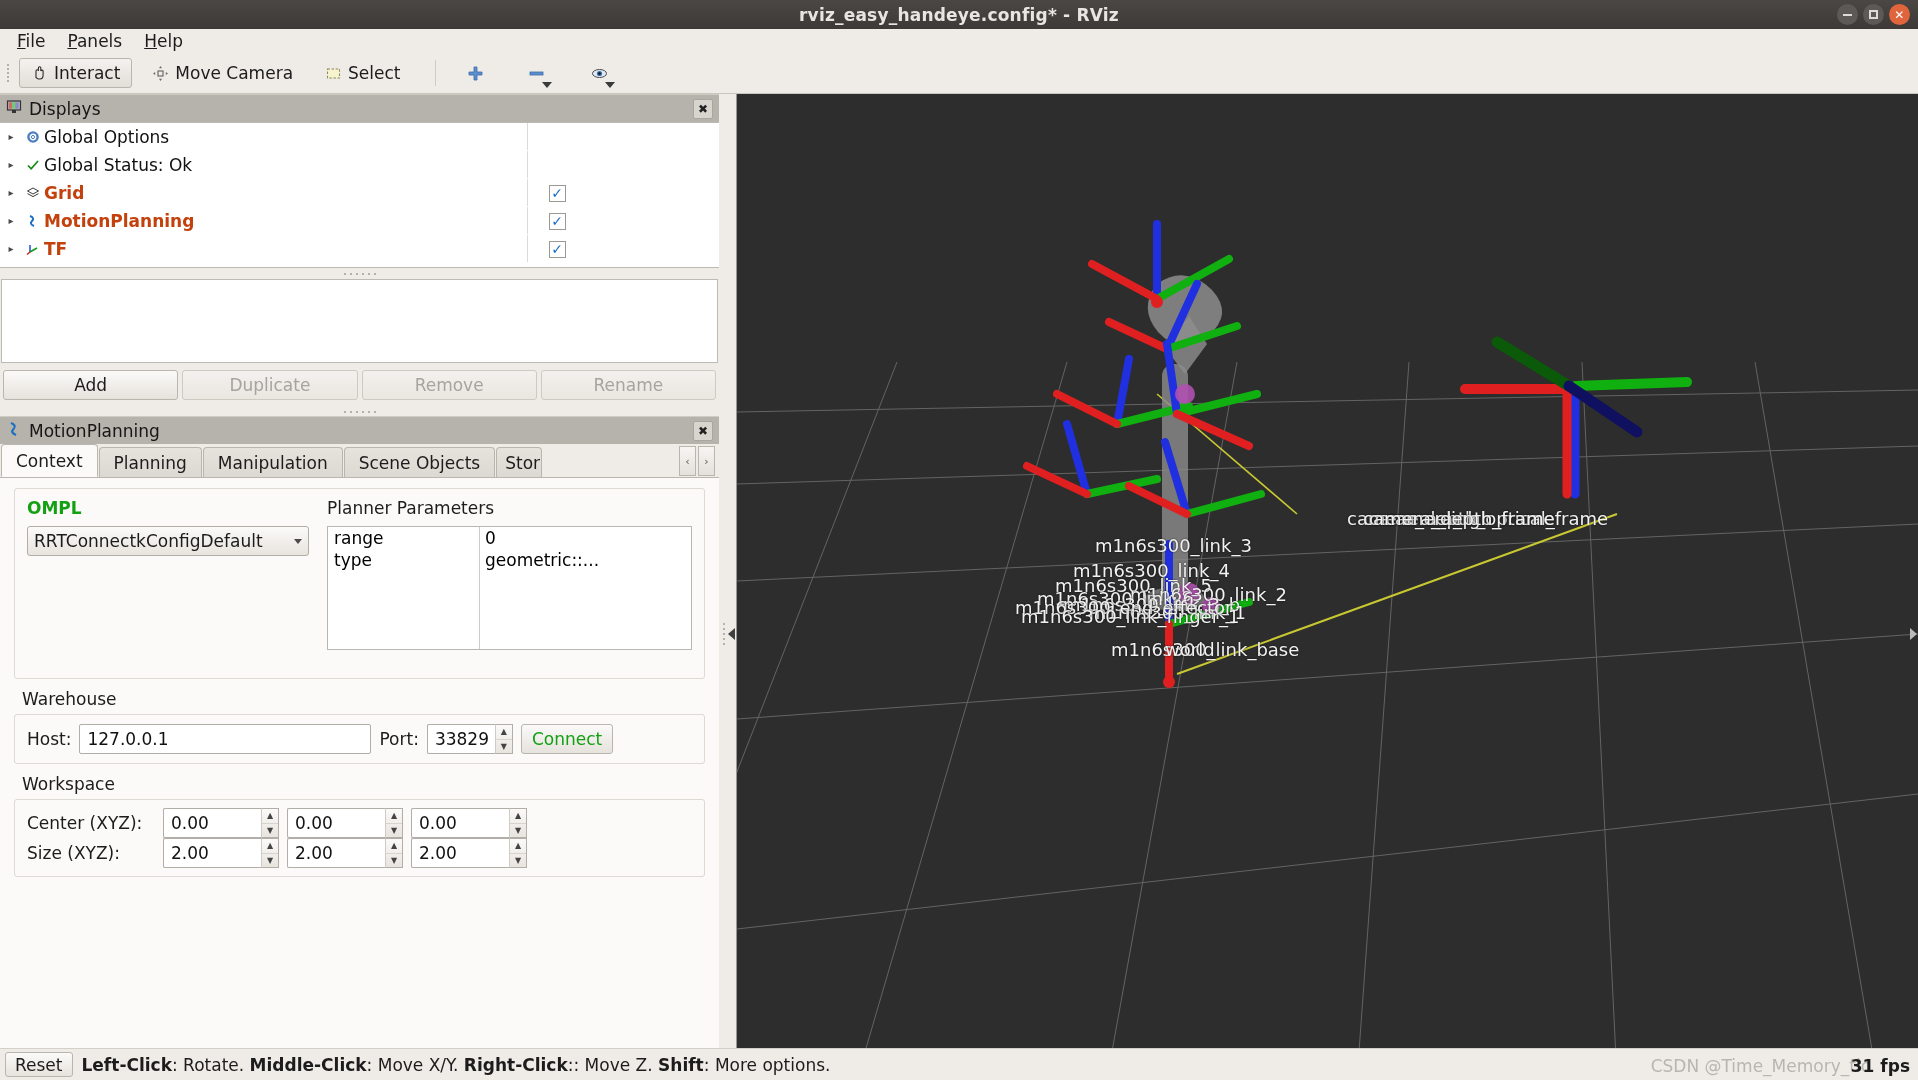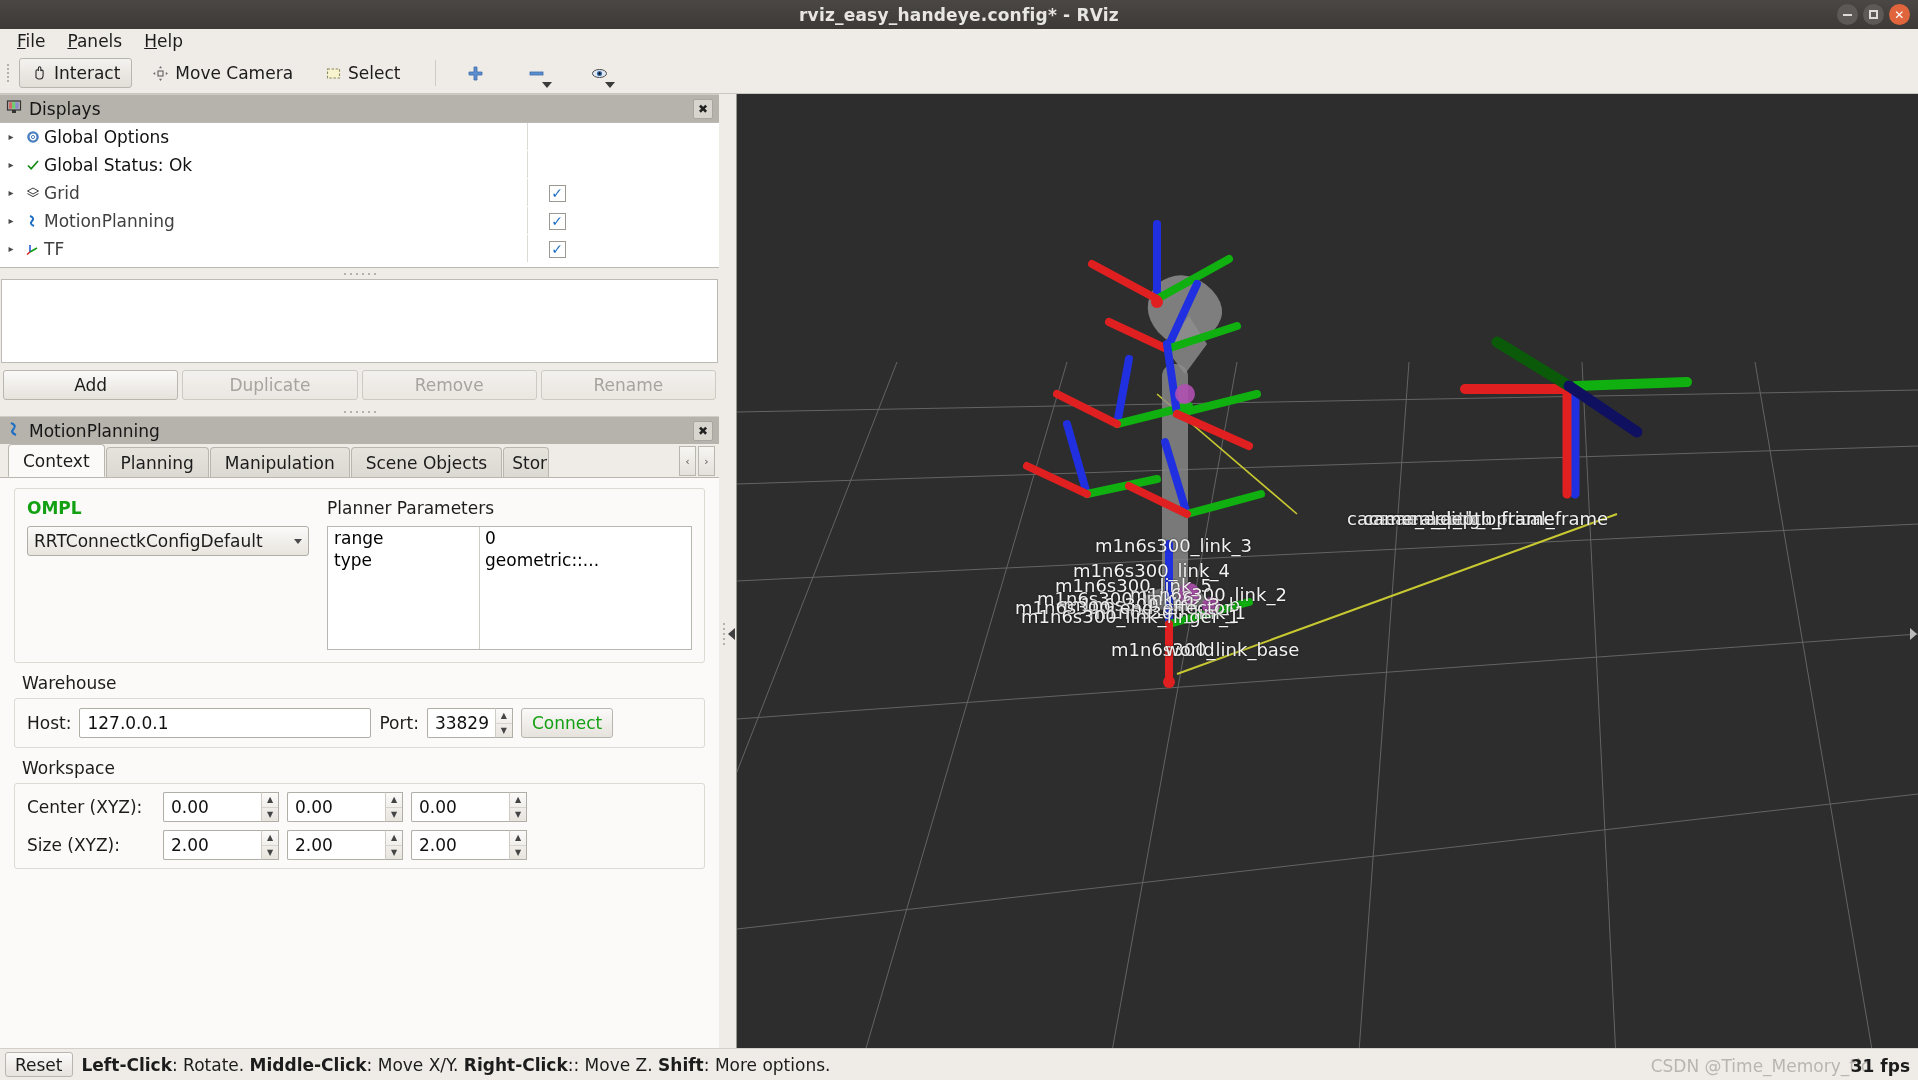--- a/index.html
+++ b/index.html
@@ -76,21 +76,21 @@
   }
   .panel-head .ptitle{font-size:17px;color:#161616;}
   .panel-head .pclose{
     margin-left:auto;width:20px;height:20px;background:#d8d4ce;border:1px solid #a9a5a0;border-radius:2px;
     display:flex;align-items:center;justify-content:center;font-size:12px;color:#222;font-weight:bold;
   }
   .drow{ display:flex;align-items:center;height:28px;border-bottom:1px solid #fff; position:relative;}
   .drow .arrow{width:22px;text-align:center;color:#4a4a4a;font-size:10px;}
   .drow .dicon{width:22px;text-align:center;font-size:14px;display:flex;align-items:center;justify-content:center;}
   .drow .dlabel{flex:1;font-size:17px;color:#111;}
-  .drow .dlabel.blue{color:#404040;font-weight:normal;}
+  .drow .dlabel.blue{color:#c2410c;font-weight:bold;}
   .drow .colsplit{ position:absolute; left:527px; top:0; bottom:0; width:1px; background:#ddd9d4;}
   .cbcell{ position:absolute; left:527px; top:0; width:60px;height:28px;display:flex;align-items:center;justify-content:center;}
   .cbox{width:17px;height:17px;border:1px solid #9c9892;background:#fff;display:flex;align-items:center;justify-content:center;
         color:#1d6fc4;font-size:14px;font-weight:bold;}
   #tree-wrap{height:146px;background:#fff;border:1px solid #bdb9b3;border-left:0;border-right:0;position:relative;}
   #tree-gutter{height:11px;background:#efece7;display:flex;align-items:center;justify-content:center;}
   #tree-gutter i{width:2px;height:2px;background:#b4b0aa;display:block;margin:0 2px;}
   #prop-box{height:84px;background:#fff;border:1px solid #bdb9b3;margin:0 1px;}
 
   
@@ -99,38 +99,38 @@
     flex:1;height:30px;border:1px solid #b9b5af;border-radius:3px;
     background:linear-gradient(to bottom,#fbfaf9,#e6e2dc);
     font-size:17px;color:#1c1c1c;display:flex;align-items:center;justify-content:center;cursor:default;
   }
   .btn.disabled{color:#a7a39e;background:linear-gradient(to bottom,#f3f1ee,#eae6e0);border-color:#cdc9c3;}
 
   #mp-gutter{height:9px;background:#efece7;display:flex;align-items:center;justify-content:center;}
   #mp-gutter i{width:2px;height:2px;background:#b4b0aa;display:block;margin:0 2px;}
 
   
-  #tabbar{ display:flex;align-items:flex-end;height:34px;background:#efece7;padding-left:8px;position:relative;
+  #tabbar{ display:flex;align-items:flex-end;height:34px;background:#efece7;padding-left:1px;position:relative;
            border-bottom:1px solid #b9b5af;}
   .tab{
     height:30px;padding:0 14px;display:flex;align-items:center;font-size:17px;color:#1c1c1c;
     background:linear-gradient(to bottom,#e6e2dc,#dcd8d2);
     border:1px solid #b9b5af;border-bottom:none;border-top-left-radius:4px;border-top-right-radius:4px;
     margin-right:1px;cursor:default;
   }
   .tab.active{ background:#fbfaf9; height:33px; border-bottom:1px solid #fbfaf9; position:relative; z-index:2;}
   .tab.clipped{ overflow:hidden; }
   .tabnav{ position:absolute;right:4px;bottom:1px;display:flex;gap:2px;}
   .tabnav div{width:17px;height:30px;border:1px solid #b9b5af;background:linear-gradient(to bottom,#f7f5f2,#e4e0da);
     display:flex;align-items:center;justify-content:center;font-size:11px;color:#555;}
 
   
   #tabcontent{ flex:1; background:#fbfaf9; padding:10px 14px 0 14px; position:relative; overflow:hidden;}
   .sec-label{ font-size:17px;color:#1c1c1c;margin:4px 0 5px 8px;}
-  .groupbox{ border:1px solid #ddd9d3;border-radius:3px;padding:9px 12px 12px 12px;background:#fbfaf9;margin-bottom:10px;}
+  .groupbox{ border:1px solid #ddd9d3;border-radius:3px;padding:9px 12px 28px 12px;background:#fbfaf9;margin-bottom:10px;}
   .ompl-title{color:#13a013;font-weight:bold;font-size:17px;margin-bottom:8px;}
   .pp-title{font-size:17px;color:#1c1c1c;margin-bottom:8px;}
   .combo{
     height:30px;border:1px solid #b1ada7;border-radius:3px;
     background:linear-gradient(to bottom,#fbfaf9,#e8e4de);
     display:flex;align-items:center;padding:0 6px;font-size:17px;color:#1c1c1c;position:relative;
   }
   .combo .cdrop{margin-left:auto;width:0;height:0;border-left:4px solid transparent;border-right:4px solid transparent;border-top:5px solid #4a4a4a;}
   table.params{ border-collapse:collapse;width:100%;background:#fff;font-size:17px;}
   table.params td{ border:0;padding:1px 6px; }
@@ -441,21 +441,21 @@
               <div>▲</div>
               <div>▼</div>
             </span>
           </span>
           <span class="connect-btn">Connect</span>
         </div>
       </div>
 
       <div class="sec-label">Workspace</div>
       <div class="groupbox" style="padding:8px 12px;">
-        <div class="row-inline" style="margin-bottom:8px">
+        <div class="row-inline" style="">
           <span class="lbl" style="width:128px">Center (XYZ):</span>
           <span class="spin">
             <span class="tin" style="width:98px">0.00</span>
             <span class="spinbtns">
                 <div>▲</div>
                 <div>▼</div>
               </span>
           </span>
           <span class="spin">
             <span class="tin" style="width:98px">0.00</span>

